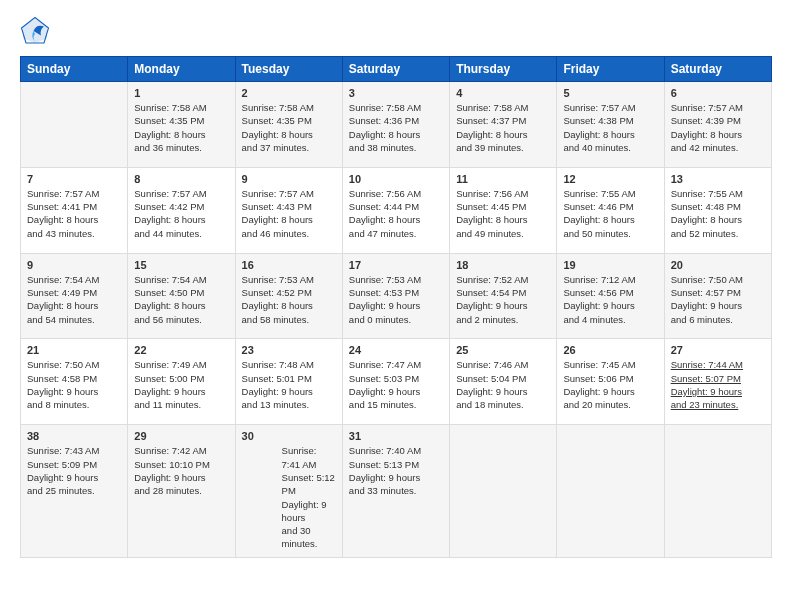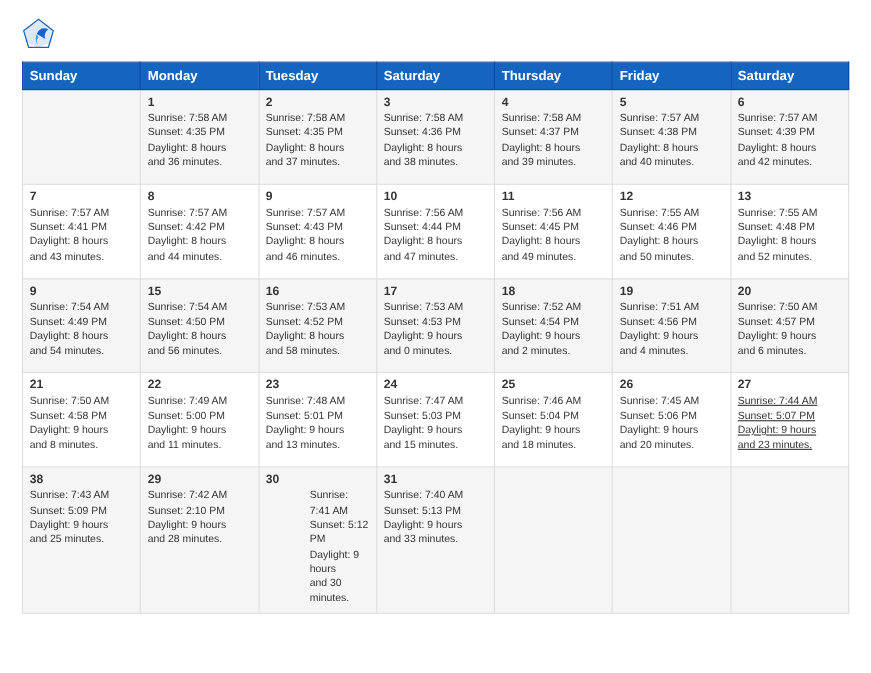--- a/index.html
+++ b/index.html
@@ -270,21 +270,21 @@
           </td>
           <td>
             <span class="day-num">18</span>
             <div class="day-info" style="white-space: pre-line;">Sunrise: 7:52 AM
 Sunset: 4:54 PM
 Daylight: 9 hours
 and 2 minutes.</div>
           </td>
           <td>
             <span class="day-num">19</span>
-            <div class="day-info" style="white-space: pre-line;">Sunrise: 7:51 AM
+            <div class="day-info" style="white-space: pre-line;">Sunrise: 7:12 AM
 Sunset: 4:56 PM
 Daylight: 9 hours
 and 4 minutes.</div>
           </td>
           <td>
             <span class="day-num">20</span>
             <div class="day-info" style="white-space: pre-line;">Sunrise: 7:50 AM
 Sunset: 4:57 PM
 Daylight: 9 hours
 and 6 minutes.</div>
@@ -345,21 +345,21 @@
           <td>
             <span class="day-num">38</span>
             <div class="day-info" style="white-space: pre-line;">Sunrise: 7:43 AM
 Sunset: 5:09 PM
 Daylight: 9 hours
 and 25 minutes.</div>
           </td>
           <td>
             <span class="day-num">29</span>
             <div class="day-info" style="white-space: pre-line;">Sunrise: 7:42 AM
-Sunset: 2:10 PM
+Sunset: 10:10 PM
 Daylight: 9 hours
 and 28 minutes.</div>
           </td>
           <td>
             <span class="day-num">30</span>
             <div class="day-info" style="white-space: pre-line; margin-left: 40px;">Sunrise: 7:41 AM
 Sunset: 5:12 PM
 Daylight: 9 hours
 and 30 minutes.</div>
           </td>

